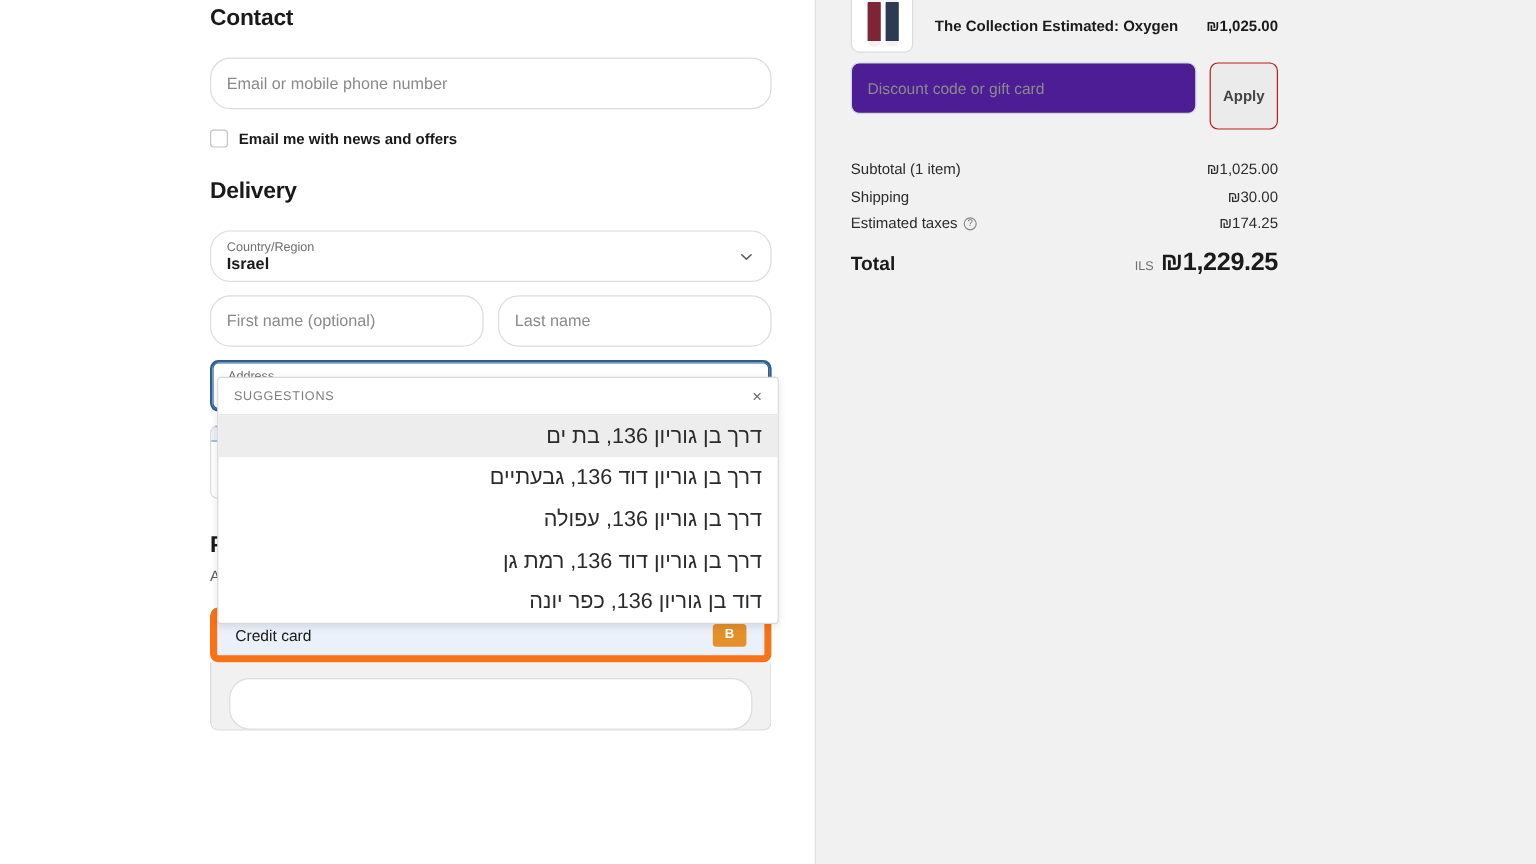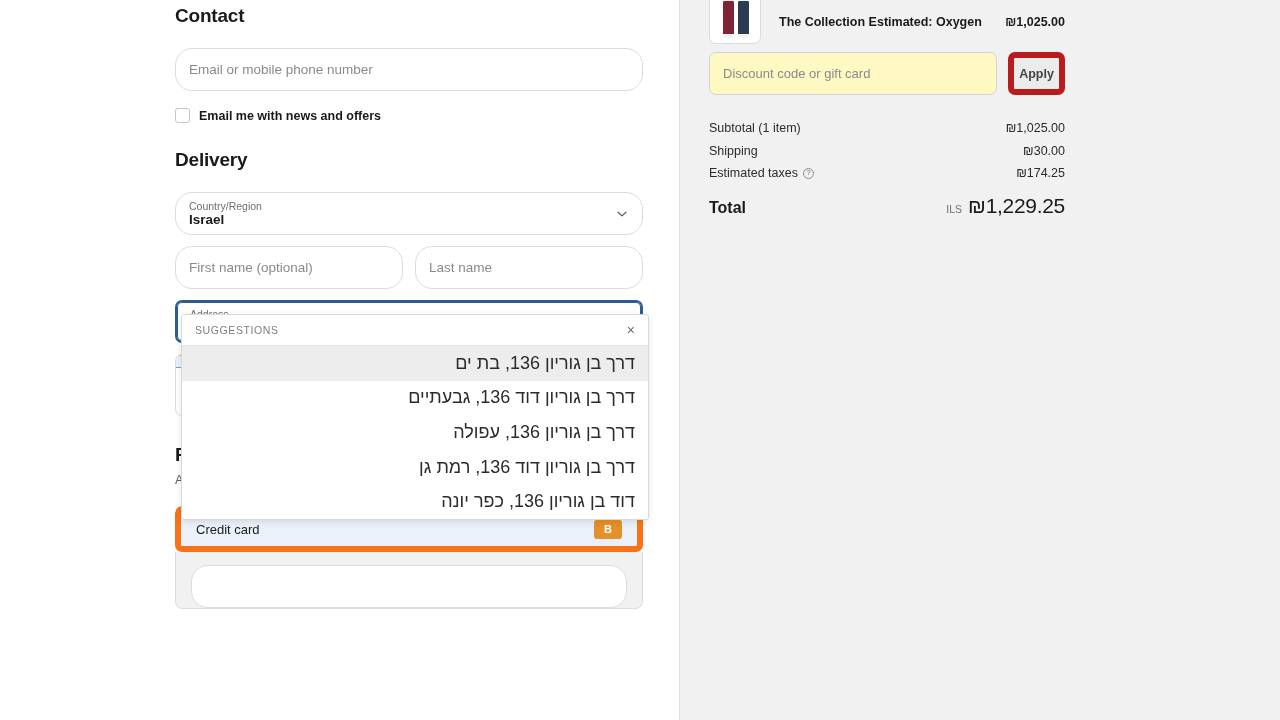--- a/index.html
+++ b/index.html
@@ -128,42 +128,42 @@
     margin-top: -9px;
   }
   .board { position: absolute; top: 5px; width: 11px; height: 41px; border-radius: 5px; }
   .board.b1 { left: 13px; background: linear-gradient(#f2f2f2 0 8%, #7e2434 8% 88%, #f2f2f2 88% 100%); }
   .board.b2 { left: 28px; background: linear-gradient(#f2f2f2 0 8%, #2c3b52 8% 88%, #f2f2f2 88% 100%); }
   .item-name { flex: 1; font-size: 12.5px; font-weight: bold; color: #1a1a1a; }
   .item-price { font-size: 12.5px; font-weight: bold; color: #1a1a1a; }
 
   .discount-row { display: flex; gap: 11px; align-items: stretch; }
   .discount-input {
-    flex: 1; height: 43px; background: #fef9c3; border: 1px solid #d4d4d4;
+    flex: 1; height: 43px; background: #4c1d95; border: 1px solid #d4d4d4;
     border-radius: 7px; display: flex; align-items: center; padding: 0 13px;
     font-size: 13px; color: #8a8a8a;
   }
   .apply-btn {
-    width: 57px; height: 43px; background: #ebebeb; border: 6px solid #b91c1c;
+    width: 57px; height: 56px; background: #ebebeb; border: 1px solid #b91c1c;
     border-radius: 7px; display: flex; align-items: center; justify-content: center;
     font-size: 12.5px; font-weight: bold; color: #444; cursor: pointer;
   }
 
   .tot-row { display: flex; align-items: center; height: 22.5px; }
   .tot-row .lab { flex: 1; font-size: 12.5px; color: #2b2b2b; display: flex; align-items: center; gap: 5px; }
   .tot-row .amt { font-size: 12.5px; color: #2b2b2b; }
   .info-icon {
     width: 11px; height: 11px; border: 1px solid #8c8c8c; border-radius: 50%;
     font-size: 8px; color: #6f6f6f; display: inline-flex;
     align-items: center; justify-content: center; line-height: 1;
   }
   .grand { display: flex; align-items: baseline; margin-top: 9px; }
   .grand .lab { flex: 1; font-size: 16px; font-weight: bold; color: #1a1a1a; }
   .grand .cur { font-size: 10.5px; color: #6f6f6f; margin-right: 6px; padding-left: 45px; }
-  .grand .amt { font-size: 21px; font-weight: normal; color: #1a1a1a; letter-spacing: -0.3px; }
+  .grand .amt { font-size: 21px; font-weight: bold; color: #1a1a1a; letter-spacing: -0.3px; }
 </style>
 </head>
 <body>
 
 <div class="page">
 
   <div class="left-pane">
     <div class="form-col">
 
       <div style="height:5px"></div>

